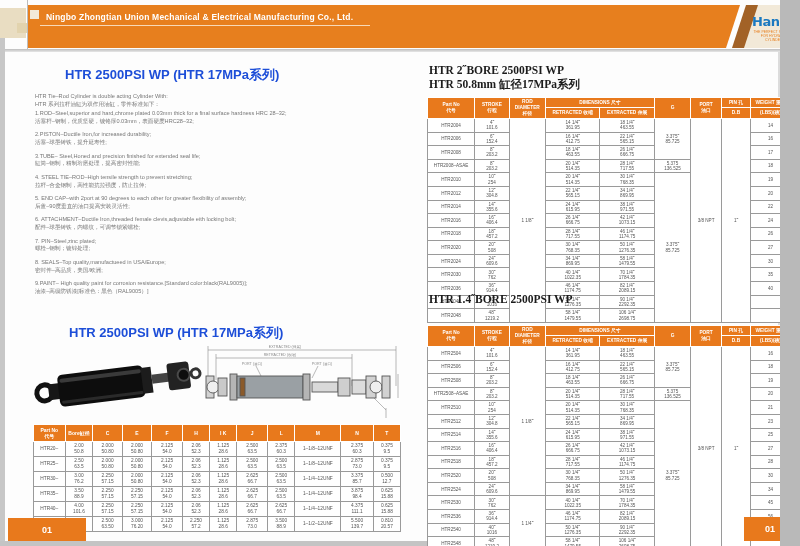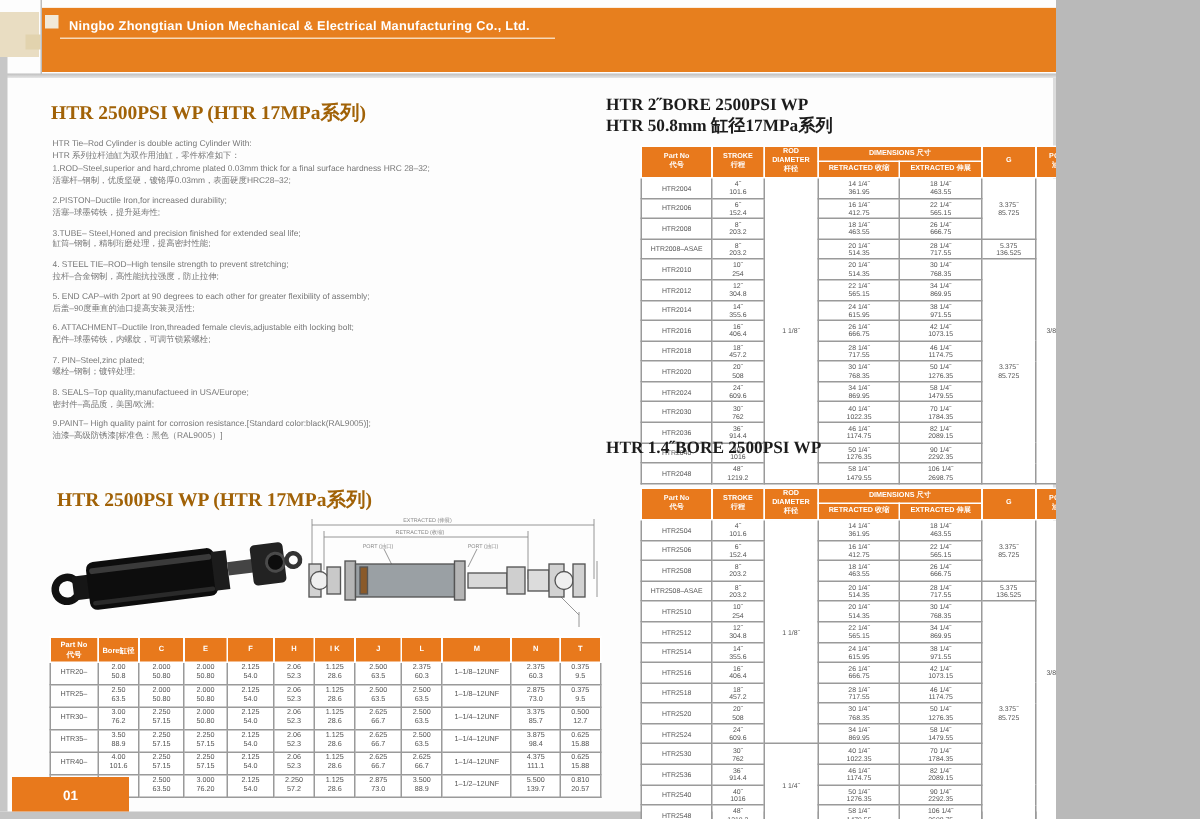--- a/index.html
+++ b/index.html
@@ -1,16 +1,16 @@
 <!DOCTYPE html>
 <html><head>
 <meta charset="utf-8">
 <style>
   html,body{margin:0;padding:0;background:#b9b9b9;}
-  #canvas{position:relative;width:704px;height:546px;background:#fdfdfd;overflow:hidden;
+  #canvas{position:relative;width:780px;height:546px;background:#fdfdfd;overflow:hidden;
           font-family:"Liberation Sans",sans-serif;color:#555;}
   
   .edge-left{position:absolute;left:0;top:38px;width:5px;height:503px;background:#c7c7c7;}
   .edge-bottom{position:absolute;left:0;top:541px;width:800px;height:5px;background:#c4c4c4;}
   .edge-right{position:absolute;right:0;top:52px;width:2px;height:489px;background:#dcdcdc;}
   .divider{position:absolute;left:0;top:49px;width:800px;height:3px;
            background:linear-gradient(#bdbdbd,#e7e7e7);}
   
   .hdr-orange{position:absolute;left:28px;top:5px;width:730px;height:43px;background:#e77f1e;
               clip-path:polygon(0 0,712px 0,698px 100%,0 100%);}
@@ -25,21 +25,21 @@
   .co-en{position:absolute;left:46px;top:12px;font-size:8.5px;font-weight:bold;color:#fff;
          letter-spacing:.2px;white-space:nowrap;}
   .co-ul{position:absolute;left:40px;top:25px;width:330px;height:1px;background:#f7d9b8;}
   .co-cn{position:absolute;left:46px;top:29px;font-size:12px;font-weight:bold;color:#fff;
          letter-spacing:3px;white-space:nowrap;}
   .logo{position:absolute;left:752px;top:12px;width:46px;text-align:center;}
   .logo-name{font-size:13px;font-weight:bold;color:#1b79c0;letter-spacing:-.4px;
              font-family:"DejaVu Sans",sans-serif;}
   .logo-tag{font-size:3.5px;color:#e77f1e;margin-top:1px;line-height:1.1;}
   
-  .title-serif{position:absolute;font-family:Liberation Serif, serif;font-weight:bold;color:#a16207;}
+  .title-serif{position:absolute;font-family:Liberation Sans, sans-serif;font-weight:bold;color:#1d4ed8;margin-left:31px;}
   #title1{left:34px;top:66px;font-size:13px;}
   #title2{left:38px;top:324px;font-size:13px;}
   #intro{position:absolute;left:35px;top:92px;width:365px;font-size:5.6px;line-height:1.45;color:#777;}
   #features{position:absolute;left:35px;top:110px;width:368px;}
   .feat{margin-bottom:5.6px;}
   .feat div{font-size:5.6px;line-height:1.4;color:#777;}
   
   table.tb{border-collapse:collapse;table-layout:fixed;width:100%;}
   .tb th{background:#e8791c;color:#fff;border:1px solid #fff;font-weight:bold;
          padding:1px 0;text-align:center;vertical-align:middle;}
@@ -47,21 +47,21 @@
          padding:1px 0;background:#fff;}
   .tb th,.tb td{white-space:pre-line;overflow:hidden;}
   #left-table-wrap{position:absolute;left:33px;top:424px;width:368px;}
   #left-table-wrap th{font-size:5px;height:14px;}
   #left-table-wrap td{font-size:4.8px;height:12px;line-height:1.2;}
   .rt-wrap{position:absolute;width:364px;}
   #rt1{left:427px;top:97px;}
   #rt2{left:427px;top:325px;}
   .rt-wrap th{font-size:4.8px;line-height:1.25;}
   .rt-wrap td{font-size:4.6px;height:10.6px;line-height:1.15;}
-  .rt-title{position:absolute;left:404px;font-family:"Liberation Serif",serif;
+  .rt-title{position:absolute;left:429px;font-family:"Liberation Serif",serif;
             font-weight:bold;font-size:11.5px;color:#1c1c1c;line-height:1.2;}
   #rt1-title{top:64px;}
   #rt2-title{top:293px;}
   
   #photo{position:absolute;left:30px;top:338px;}
   #ldraw{position:absolute;left:200px;top:336px;}
   .draw-label{font-size:3.6px;fill:#888;}
   
   .pageno{position:absolute;background:#e8791c;color:#fff;font-size:9px;font-weight:bold;
           display:flex;align-items:center;justify-content:center;}

